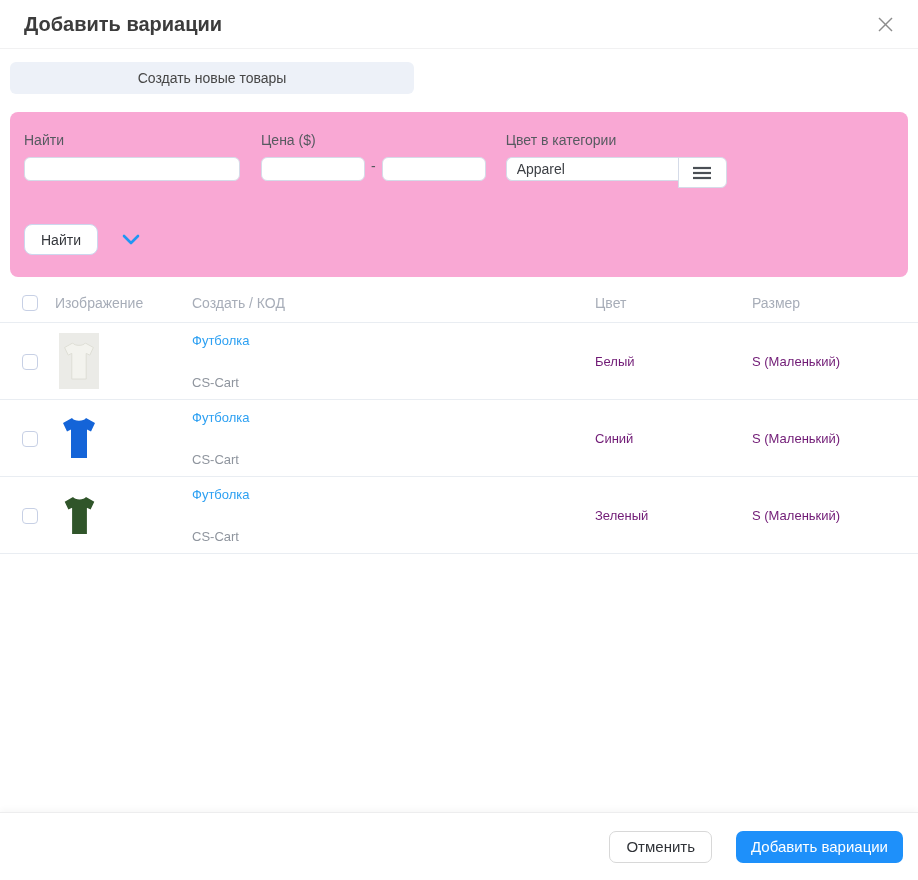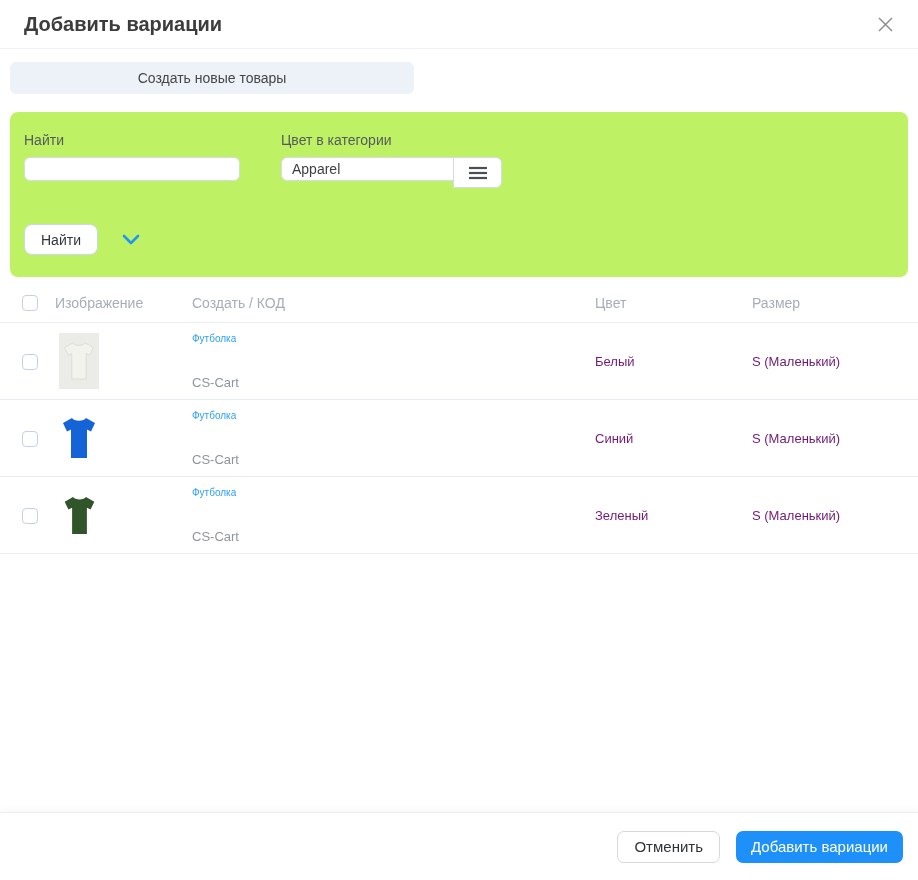--- a/index.html
+++ b/index.html
@@ -36,21 +36,21 @@
     height: 32px; display: flex; align-items: center; justify-content: center;
     font-size: 14px; color: #464646; border-radius: 6px;
     border: 1px solid transparent; cursor: pointer;
   }
   .tab-inactive { flex: 0 0 45%; background: #edf1f8; }
   .tab-active { flex: 1 1 auto; background: #ffffff; border: 1px solid #c9d4ea; }
 
   
   .filter-panel {
     margin: 18px 10px 0; flex: 0 0 165px;
-    background: #bef264; border-radius: 8px;
+    background: #f9a8d4; border-radius: 8px;
     padding: 20px 14px 0;
   }
   .filter-row { display: flex; align-items: flex-start; }
   .field-label { display: block; font-size: 14px; color: #565a60; margin-bottom: 9px; }
   .txt-input {
     height: 24px; border: 1px solid #d5dbe8; border-radius: 6px;
     background: #fff; padding: 0 10px; font-size: 14px; color: #3c3f44;
     font-family: "Liberation Sans", sans-serif; outline: none;
   }
   .field-search { margin-right: 21px; }
@@ -92,30 +92,30 @@
     border-bottom: 1px solid #e9edf2; height: 77px; vertical-align: middle; padding: 0;
   }
   .cb {
     appearance: none; -webkit-appearance: none;
     width: 16px; height: 16px; margin: 0; vertical-align: middle;
     border: 1.5px solid #c7d0e5; border-radius: 4px; background: #fff; cursor: pointer;
   }
   .photo { width: 40px; height: 56px; display: flex; align-items: center; justify-content: center; margin-left: 4px; }
   .photo-frame { background: #ebebe7; }
   .name-wrap { height: 57px; display: flex; flex-direction: column; justify-content: space-between; }
-  .product-link { font-size: 10px; color: #2da0f2; text-decoration: none; cursor: pointer; }
+  .product-link { font-size: 13px; color: #2da0f2; text-decoration: none; cursor: pointer; }
   .product-code { font-size: 13px; color: #8f959e; }
   .cell-text { font-size: 13px; color: #701a75; }
 
   .spacer { flex: 1 1 auto; }
 
   
   .modal-footer {
     flex: 0 0 68px; display: flex; align-items: center; justify-content: flex-end;
-    gap: 16px; padding-right: 15px;
+    gap: 24px; padding-right: 15px;
     border-top: 1px solid #ededee;
     box-shadow: 0 -3px 6px rgba(0,0,0,0.03);
   }
   .btn-cancel {
     height: 32px; padding: 0 16px; background: #fff;
     border: 1px solid #d8d8d8; border-radius: 7px;
     font-size: 15px; color: #2f3237; cursor: pointer;
     font-family: "Liberation Sans", sans-serif;
   }
   .btn-primary {
@@ -142,20 +142,28 @@
 
   <div class="tabs">
     <div class="tab tab-inactive">Создать новые товары</div>
   </div>
 
   <div class="filter-panel">
     <div class="filter-row">
       <div class="field-search">
         <label class="field-label">Найти</label>
         <input class="txt-input" type="text" value="" style="">
+      </div>
+      <div class="field-price">
+        <label class="field-label">Цена ($)</label>
+        <div class="price-inputs">
+          <input class="txt-input" type="text" value="" style="">
+          <span class="price-dash">-</span>
+          <input class="txt-input" type="text" value="" style="">
+        </div>
       </div>
       <div class="field-category">
         <label class="field-label">Цвет в категории</label>
         <div class="category-group">
           <input class="txt-input" type="text" value="Apparel" style="">
           <button class="category-picker-btn">
             <span style="line-height:0;">
               <svg width="20" height="14" viewBox="0 0 20 14">
                 <line x1="1" y1="2" x2="19" y2="2" stroke="#4a4f55" stroke-width="2.2"></line>
                 <line x1="1" y1="7" x2="19" y2="7" stroke="#4a4f55" stroke-width="2.2"></line>

